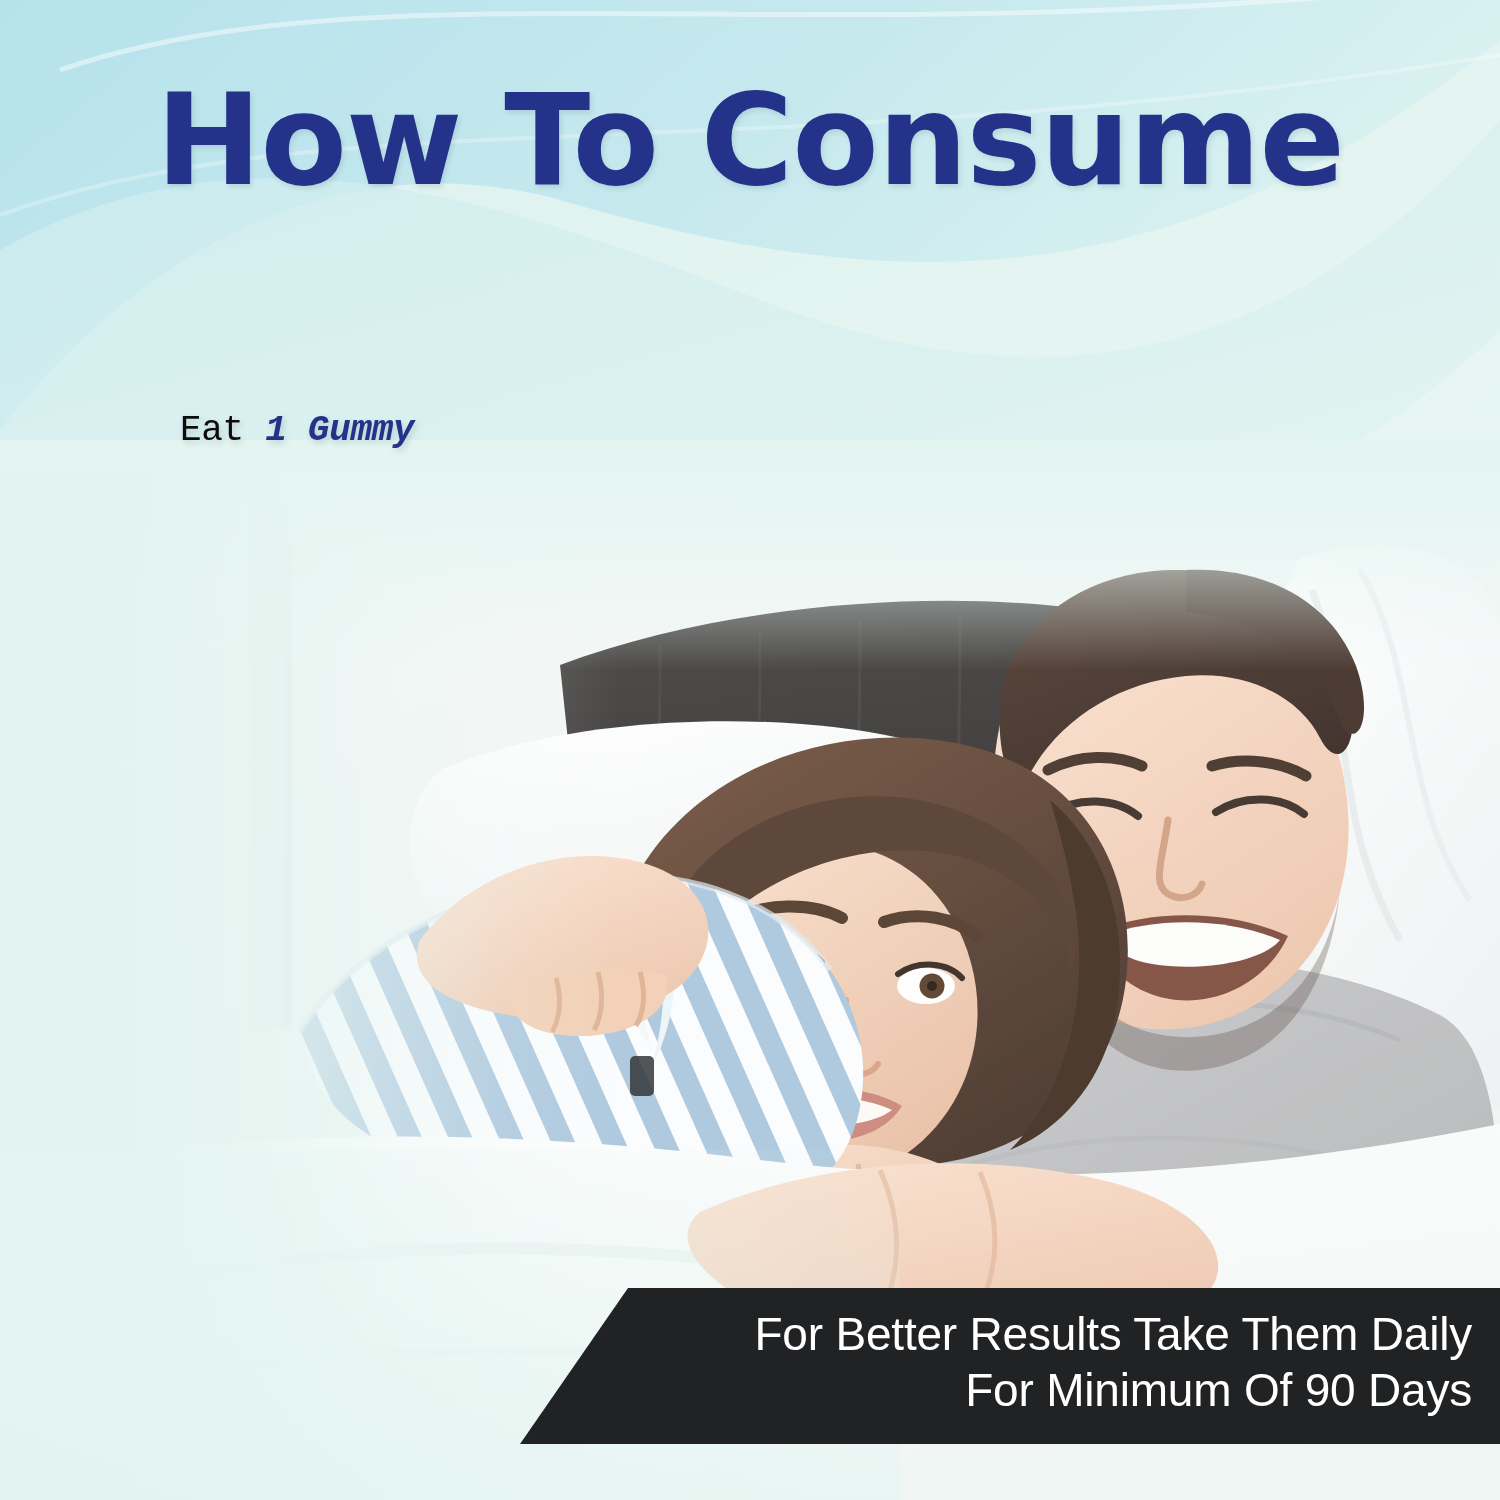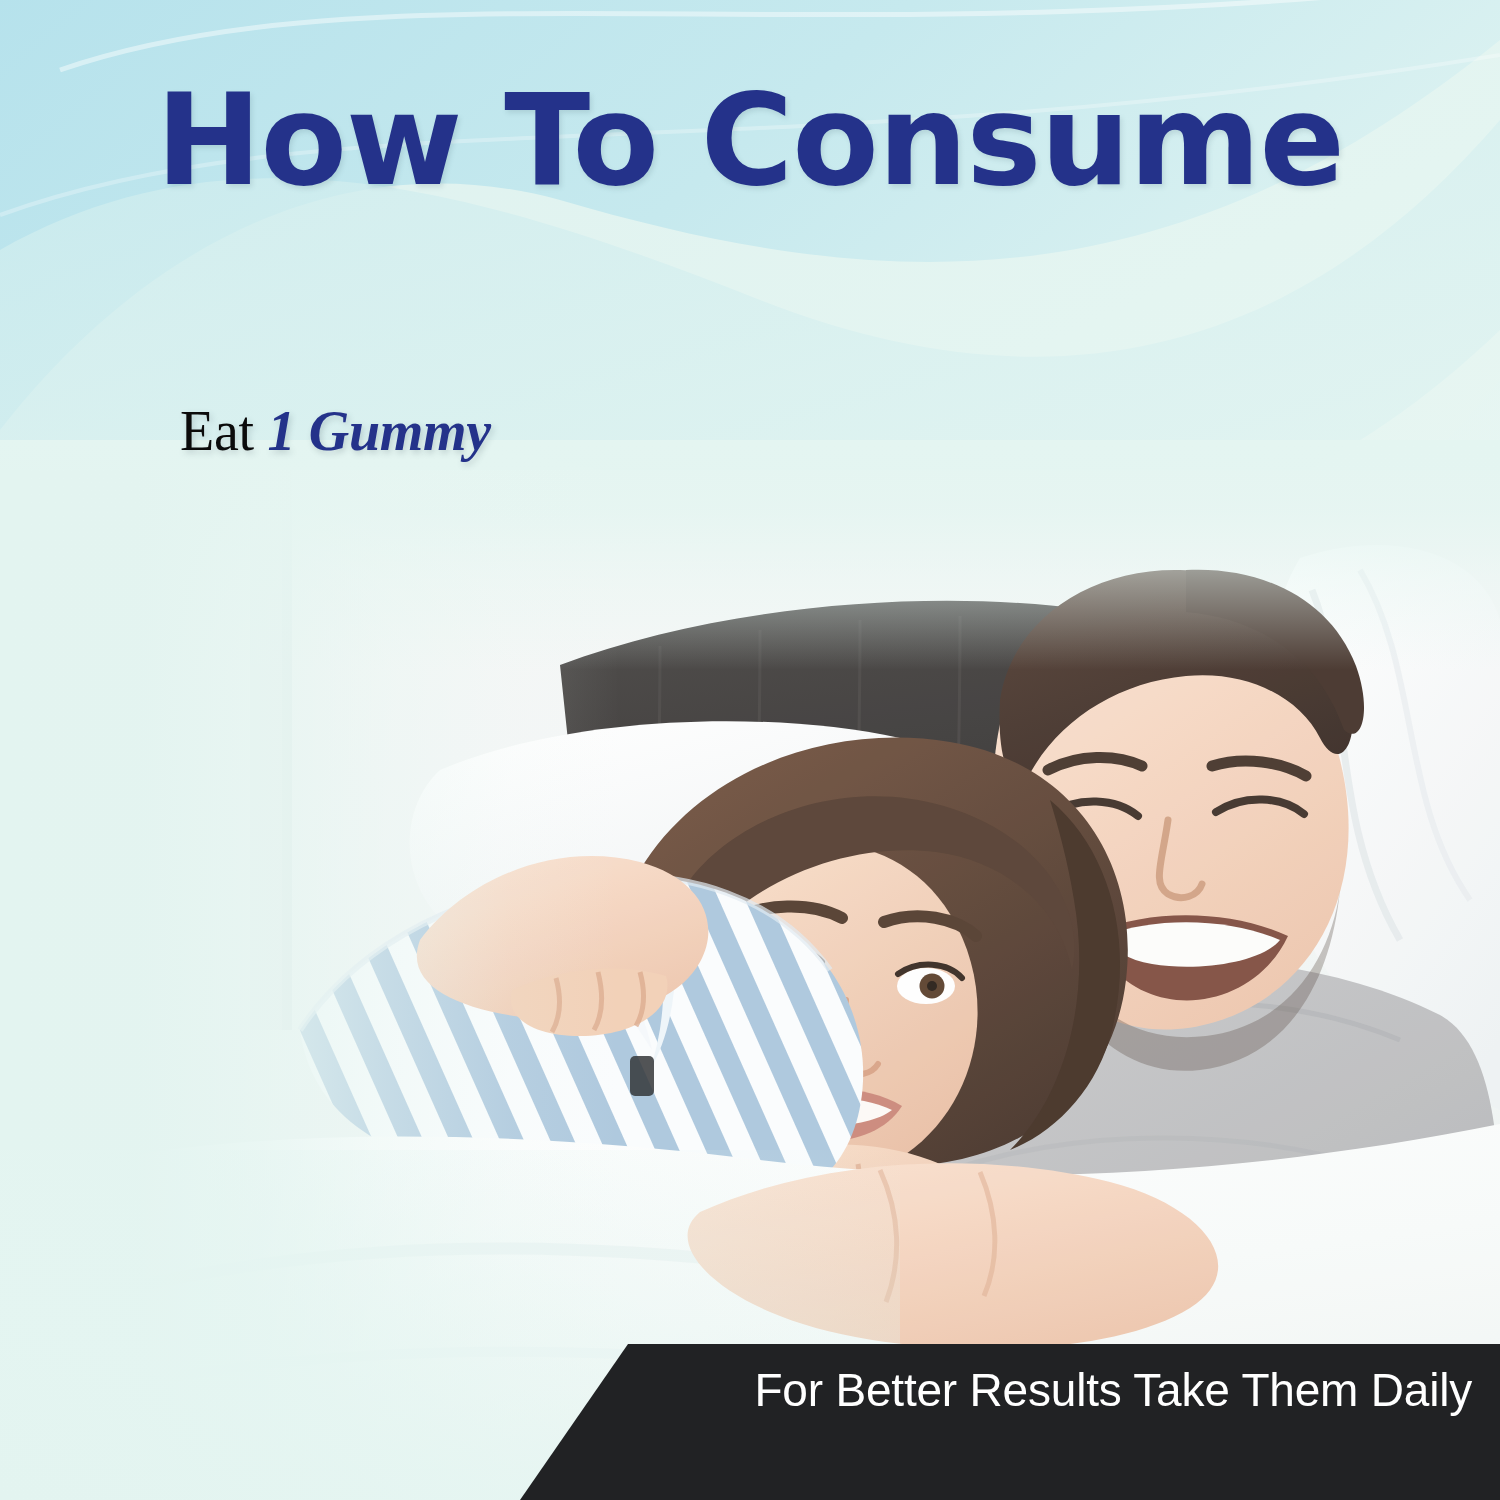--- a/index.html
+++ b/index.html
@@ -96,39 +96,39 @@
     white-space: nowrap;
     text-shadow: 2px 3px 5px rgba(80,110,120,0.18);
   }
 
   
   .instructions {
     position: absolute;
     left: 180px;
     top: 404px;
     color: #0b0b0b;
-    font-family: Liberation Serif, serif;
-    font-size: 56px;
+    font-family: Liberation Mono, monospace;
+    font-size: 36px;
     font-weight: 400;
     line-height: 54px;
     letter-spacing: -0.3px;
     text-shadow: 2px 3px 6px rgba(60,80,90,0.22);
   }
   .instructions .line { white-space: nowrap; display: block; }
   .instructions .emph {
     color: #24328a;
     font-weight: bold;
     font-style: italic;
   }
 
   
   .banner {
     position: absolute;
     left: 0;
-    top: 1344px;
+    top: 1288px;
     width: 1500px;
     height: 156px;
   }
   .banner-shape {
     position: absolute;
     inset: 0;
     background: #212224;
     clip-path: polygon(628px 0px, 1500px 0px, 1500px 156px, 520px 156px);
   }
   .banner-text {
@@ -416,16 +416,17 @@
   <div class="title">How To Consume</div>
 
   <div class="instructions">
     <span class="line"><span>Eat </span><span class="emph">1 Gummy</span></span>
   </div>
 
   <div class="banner">
     <div class="banner-shape"></div>
     <div class="banner-text">
       <span class="line">For Better Results Take Them Daily</span>
+      <span class="line">For Minimum Of 90 Days</span>
     </div>
   </div>
 
 </div>
 
 </body></html>

